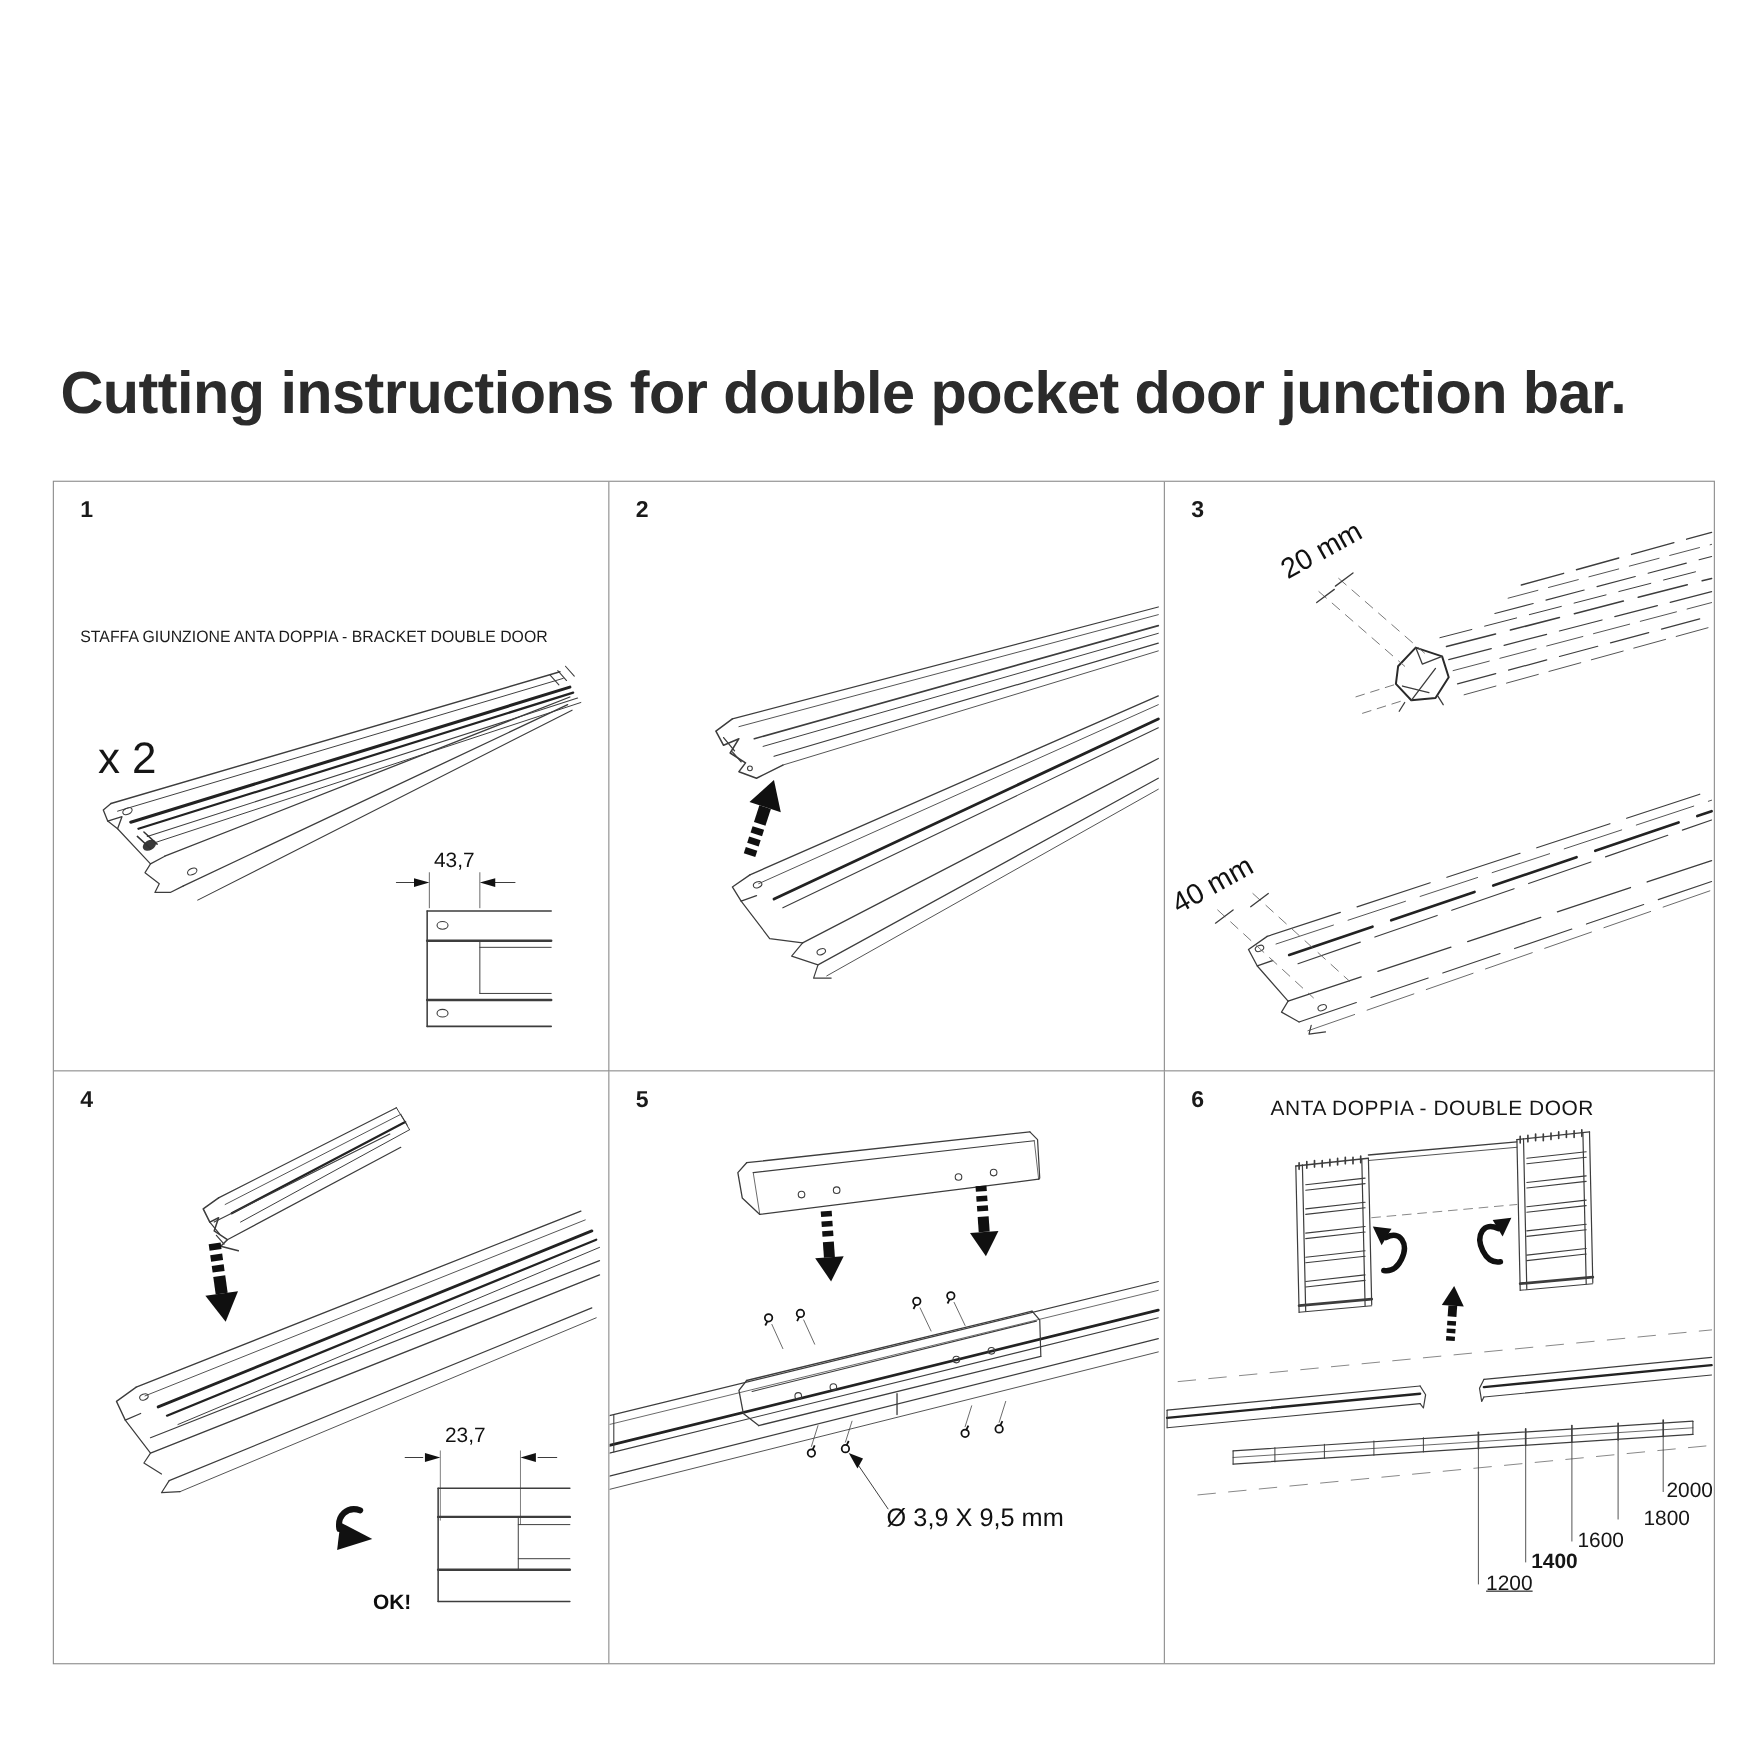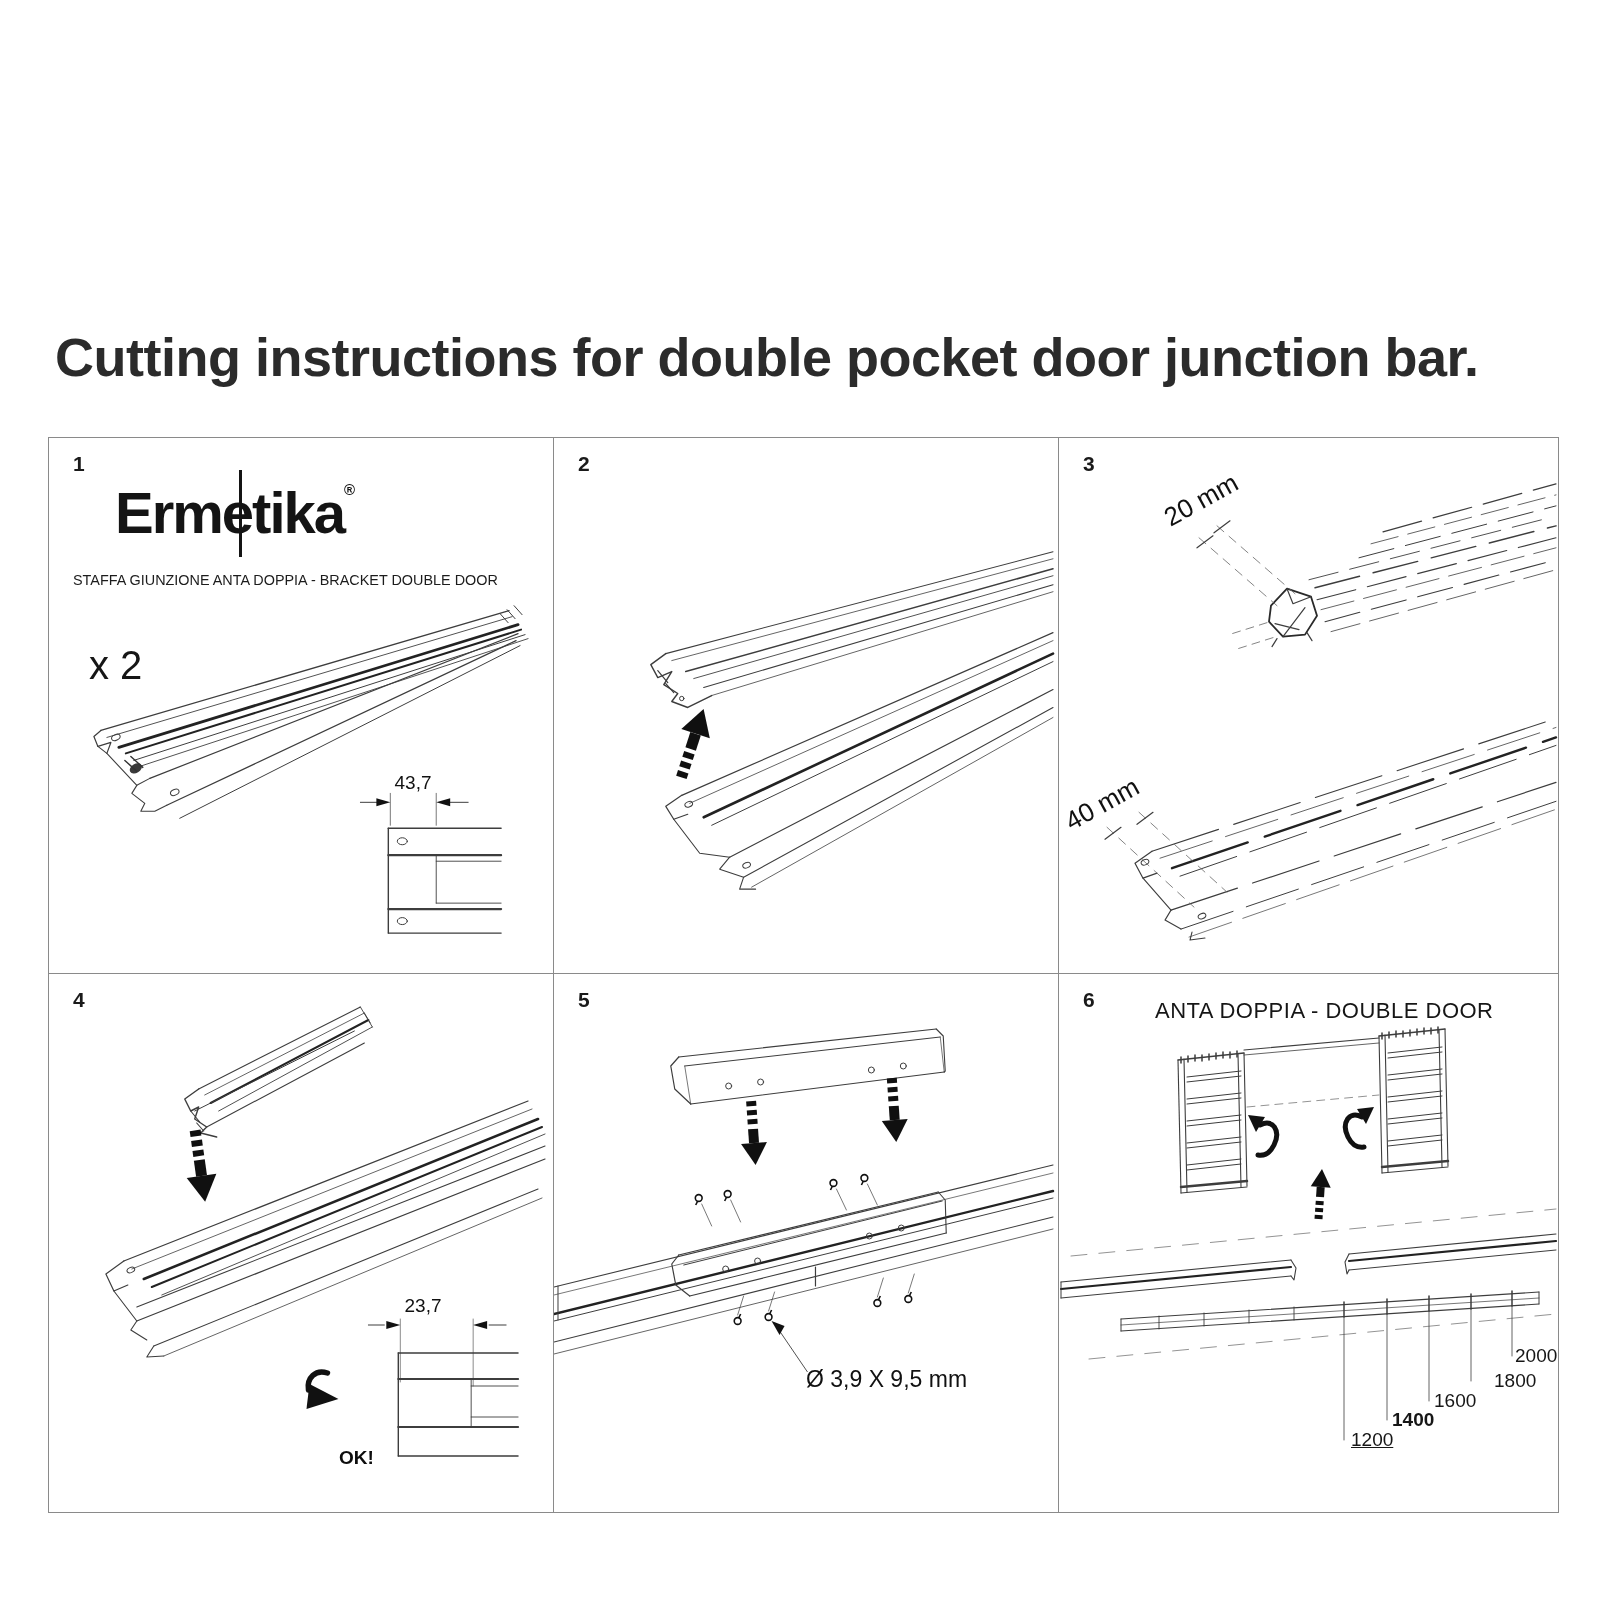--- a/index.html
+++ b/index.html
@@ -10,38 +10,37 @@
   .cell.last-col{border-right:none;}
   .cell.last-row{border-bottom:none;}
   .cell svg{position:absolute;left:0;top:0;width:100%;height:100%;}
   .pnum{position:absolute;left:24px;top:14px;font-size:21px;font-weight:bold;color:#1a1a1a;z-index:3;}
   .lbl{position:absolute;color:#1e1e1e;white-space:nowrap;z-index:3;}
   .logo{position:absolute;left:66px;top:44px;font-size:58px;font-weight:bold;letter-spacing:-2px;color:#141414;z-index:3;line-height:1;}
   .logo .l-e{position:relative;display:inline-block;}
   .logo .l-e::after{content:"";position:absolute;left:56%;top:-24%;width:3px;height:150%;background:#141414;}
   .logo sup{font-size:15px;font-weight:bold;vertical-align:38px;letter-spacing:0;}
   .subtitle{left:24px;top:133px;font-size:15px;letter-spacing:0;transform:scaleX(.96);transform-origin:left;color:#1c1c1c;}
-  .qty{left:40px;top:205px;font-size:40px;font-weight:normal;color:#161616;}
+  .qty{left:40px;top:230px;font-size:40px;font-weight:normal;color:#161616;}
   .dim{font-size:19px;color:#111;text-align:center;}
   .rot{font-size:26px;color:#111;transform:rotate(-29deg);transform-origin:left bottom;}
   .okl{font-size:19px;font-weight:bold;color:#0d0d0d;}
-  .heading6{left:96px;top:24px;font-size:22px;letter-spacing:.5px;color:#161616;}
+  .heading6{left:96px;top:24px;font-size:19px;letter-spacing:.5px;color:#161616;}
   .sizelbl{font-size:19px;color:#161616;}
   .screwlbl{font-size:23px;color:#111;}
 </style>
 </head>
 <body>
 
 <div class="page-title">Cutting instructions for double pocket door junction bar.</div>
 
 <div class="sheet">
 
   <div class="cell">
     <span class="pnum">1</span>
-    <div class="logo"><span>Erm</span><span class="l-e">e</span><span>tika</span><sup>®</sup></div>
     <div class="lbl subtitle">STAFFA GIUNZIONE ANTA DOPPIA - BRACKET DOUBLE DOOR</div>
     <div class="lbl qty">x 2</div>
     <div class="lbl dim" style="left:336px;top:334px;width:56px;">43,7</div>
     <svg viewBox="0 0 505 536" preserveAspectRatio="none">
       <g stroke="#3d3d3d" fill="none" stroke-linecap="round" stroke-linejoin="round">
         <line x1="52" y1="293" x2="461" y2="173" stroke-width="1.3"></line>
         <line x1="58" y1="300" x2="464" y2="179" stroke-width="0.9"></line>
         <line x1="70" y1="310" x2="470" y2="187" stroke-width="2.8" stroke="#222"></line>
         <line x1="77" y1="316" x2="473" y2="192" stroke-width="2" stroke="#222"></line>
         <line x1="85" y1="323" x2="477" y2="197" stroke-width="1"></line>

